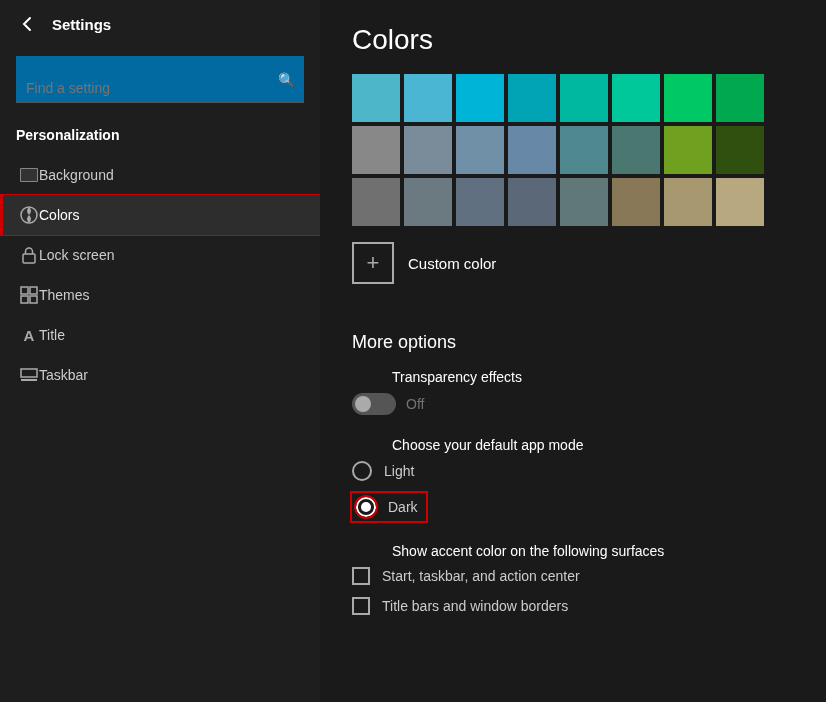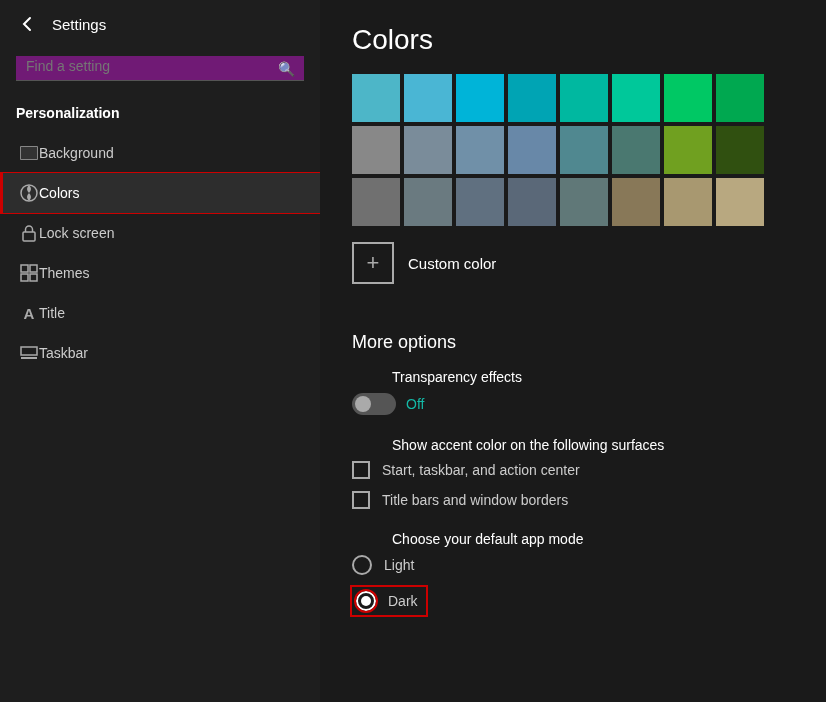--- a/index.html
+++ b/index.html
@@ -36,35 +36,35 @@
       cursor: pointer;
       font-size: 16px;
       display: flex;
       align-items: center;
       padding: 4px;
     }
 
     .sidebar-title {
       color: #ffffff;
       font-size: 15px;
-      font-weight: 400;
+      font-weight: 700;
     }
 
     .search-container {
       padding: 8px 16px;
       margin-bottom: 8px;
     }
 
     .search-input {
       width: 100%;
-      background: #701a75;
+      background: #0369a1;
       border: none;
       border-bottom: 1px solid #555;
       color: #ccc;
-      padding: 2px 28px 6px 10px;
+      padding: 24px 28px 6px 10px;
       font-size: 14px;
       outline: none;
       position: relative;
     }
 
     .search-wrapper {
       position: relative;
     }
 
     .search-icon-el {
@@ -220,21 +220,21 @@
       height: 16px;
       background: #aaa;
       border-radius: 50%;
       position: absolute;
       top: 3px;
       left: 3px;
     }
 
     .toggle-text {
       font-size: 14px;
-      color: #14b8a6;
+      color: #737373;
       text-align: right;
     }
 
     
     .checkbox-row {
       display: flex;
       align-items: center;
       gap: 12px;
       margin-bottom: 12px;
     }
@@ -429,38 +429,38 @@
       <div class="toggle">
         <div class="toggle-track">
           <div class="toggle-thumb"></div>
         </div>
       </div>
       <span class="toggle-text">Off</span>
     </div>
   </div>
 
   <div class="option-row">
+    <div class="option-label">Choose your default app mode</div>
+    <div class="radio-row">
+      <div class="radio-outer">
+      </div>
+      <span class="radio-label">Light</span>
+    </div>
+    <div class="dark-radio-row">
+      <div class="radio-outer selected">
+        <div class="radio-inner"></div>
+      </div>
+      <span class="radio-label">Dark</span>
+    </div>
+  </div>
+
+  <div class="option-row">
     <div class="option-label">Show accent color on the following surfaces</div>
     <div class="checkbox-row">
       <div class="checkbox-box"></div>
       <span class="checkbox-label">Start, taskbar, and action center</span>
     </div>
     <div class="checkbox-row">
       <div class="checkbox-box"></div>
       <span class="checkbox-label">Title bars and window borders</span>
     </div>
   </div>
-
-  <div class="option-row">
-    <div class="option-label">Choose your default app mode</div>
-    <div class="radio-row">
-      <div class="radio-outer">
-      </div>
-      <span class="radio-label">Light</span>
-    </div>
-    <div class="dark-radio-row">
-      <div class="radio-outer selected">
-        <div class="radio-inner"></div>
-      </div>
-      <span class="radio-label">Dark</span>
-    </div>
-  </div>
 </div>
 
 </body></html>

